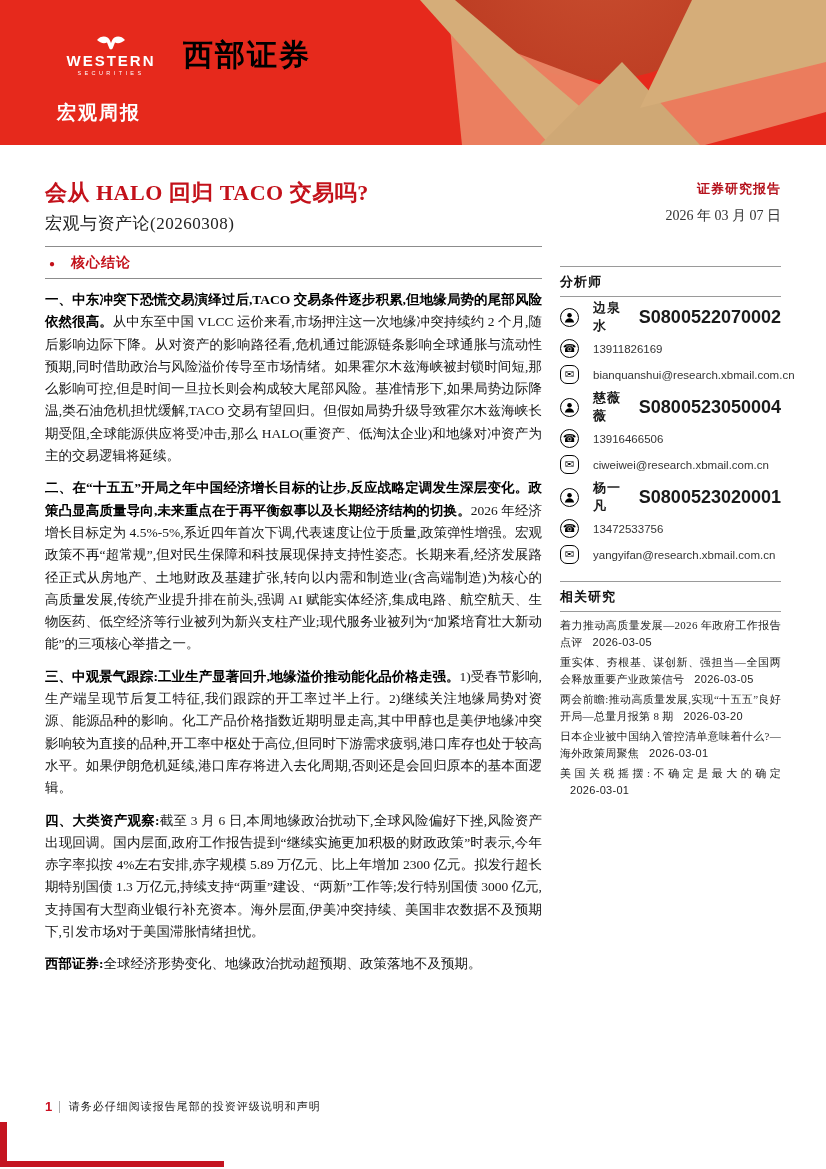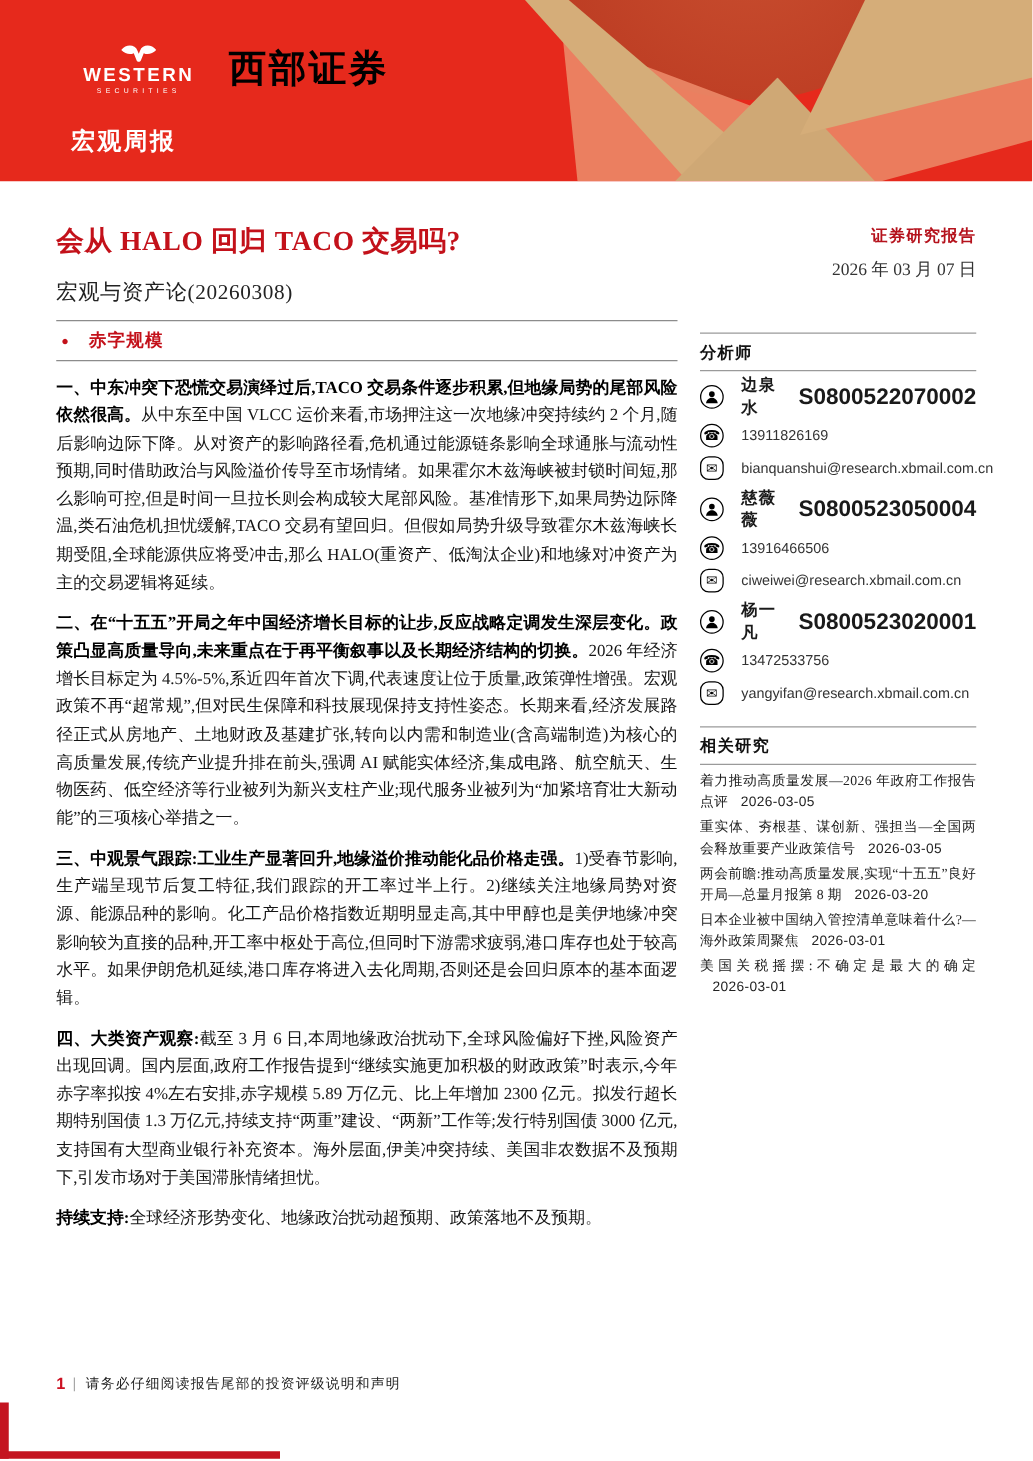--- a/index.html
+++ b/index.html
@@ -27,21 +27,21 @@
   .logo-bull { width:54px; height:20px; margin-bottom:-2px; }
   .logo-en { color:#fff; font-weight:700; font-size:15px; letter-spacing:2px; font-family:"Liberation Sans","DejaVu Sans",sans-serif; }
   .logo-sub { color:#fff; font-size:5.5px; letter-spacing:3.4px; margin-top:1px; font-family:"Liberation Sans","DejaVu Sans",sans-serif; }
   .logo-cn { color:#000000; font-weight:700; font-size:30px; margin-left:16px; letter-spacing:2px;
     font-family:"Liberation Sans","DejaVu Sans",sans-serif; }
   .report-type { position:absolute; left:57px; top:100px; color:#fff; font-size:19px; font-weight:600; letter-spacing:2px; }
 
   
   .col-left { position:absolute; left:45px; top:178px; width:497px; }
   .doc-title { color:#c3111a; font-weight:700; font-size:22px; letter-spacing:.5px; }
-  .doc-series { margin-top:14px; font-size:17px; color:#222; letter-spacing:.5px; }
+  .doc-series { margin-top:4px; font-size:17px; color:#222; letter-spacing:.5px; }
   .rule { border:none; border-top:1px solid #8c8c8c; margin-top:11px; }
   .core { display:flex; align-items:center; padding:7px 0 6px 4px; }
   .core-bullet { color:#c3111a; font-size:10px; margin-right:16px; }
   .core-label { color:#c3111a; font-weight:700; font-size:14px; letter-spacing:1px; }
 
   .meta-right { position:absolute; left:560px; top:180px; width:221px; text-align:right; }
   .meta-label { color:#b5121c; font-weight:700; font-size:13px; letter-spacing:1px; }
   .meta-date { margin-top:9px; font-size:14px; color:#333; }
 
   
@@ -108,30 +108,30 @@
     <div class="meta-label">证券研究报告</div>
     <div class="meta-date">2026 年 03 月 07 日</div>
   </div>
 
   <div class="col-left">
     <div class="doc-title">会从 HALO 回归 TACO 交易吗?</div>
     <div class="doc-series">宏观与资产论(20260308)</div>
     <hr class="rule">
     <div class="core">
       <span class="core-bullet">●</span>
-      <span class="core-label">赤字规模</span>
+      <span class="core-label">核心结论</span>
     </div>
     <hr class="rule" style="margin-top:0;">
 
     <div class="body-text">
       <p><span class="lead">一、中东冲突下恐慌交易演绎过后,TACO 交易条件逐步积累,但地缘局势的尾部风险依然很高。</span><span>从中东至中国 VLCC 运价来看,市场押注这一次地缘冲突持续约 2 个月,随后影响边际下降。从对资产的影响路径看,危机通过能源链条影响全球通胀与流动性预期,同时借助政治与风险溢价传导至市场情绪。如果霍尔木兹海峡被封锁时间短,那么影响可控,但是时间一旦拉长则会构成较大尾部风险。基准情形下,如果局势边际降温,类石油危机担忧缓解,TACO 交易有望回归。但假如局势升级导致霍尔木兹海峡长期受阻,全球能源供应将受冲击,那么 HALO(重资产、低淘汰企业)和地缘对冲资产为主的交易逻辑将延续。</span></p>
       <p><span class="lead">二、在“十五五”开局之年中国经济增长目标的让步,反应战略定调发生深层变化。政策凸显高质量导向,未来重点在于再平衡叙事以及长期经济结构的切换。</span><span>2026 年经济增长目标定为 4.5%-5%,系近四年首次下调,代表速度让位于质量,政策弹性增强。宏观政策不再“超常规”,但对民生保障和科技展现保持支持性姿态。长期来看,经济发展路径正式从房地产、土地财政及基建扩张,转向以内需和制造业(含高端制造)为核心的高质量发展,传统产业提升排在前头,强调 AI 赋能实体经济,集成电路、航空航天、生物医药、低空经济等行业被列为新兴支柱产业;现代服务业被列为“加紧培育壮大新动能”的三项核心举措之一。</span></p>
       <p><span class="lead">三、中观景气跟踪:工业生产显著回升,地缘溢价推动能化品价格走强。</span><span>1)受春节影响,生产端呈现节后复工特征,我们跟踪的开工率过半上行。2)继续关注地缘局势对资源、能源品种的影响。化工产品价格指数近期明显走高,其中甲醇也是美伊地缘冲突影响较为直接的品种,开工率中枢处于高位,但同时下游需求疲弱,港口库存也处于较高水平。如果伊朗危机延续,港口库存将进入去化周期,否则还是会回归原本的基本面逻辑。</span></p>
       <p><span class="lead">四、大类资产观察:</span><span>截至 3 月 6 日,本周地缘政治扰动下,全球风险偏好下挫,风险资产出现回调。国内层面,政府工作报告提到“继续实施更加积极的财政政策”时表示,今年赤字率拟按 4%左右安排,赤字规模 5.89 万亿元、比上年增加 2300 亿元。拟发行超长期特别国债 1.3 万亿元,持续支持“两重”建设、“两新”工作等;发行特别国债 3000 亿元,支持国有大型商业银行补充资本。海外层面,伊美冲突持续、美国非农数据不及预期下,引发市场对于美国滞胀情绪担忧。</span></p>
-      <p><span class="lead">持续支持:</span><span>全球经济形势变化、地缘政治扰动超预期、政策落地不及预期。</span></p>
+      <p><span class="lead">西部证券:</span><span>全球经济形势变化、地缘政治扰动超预期、政策落地不及预期。</span></p>
     </div>
   </div>
 
   <div class="col-right">
     <hr class="sb-rule">
     <div class="sb-header">分析师</div>
     <hr class="sb-rule">
 
     <div class="an">
       <div class="an-row">

